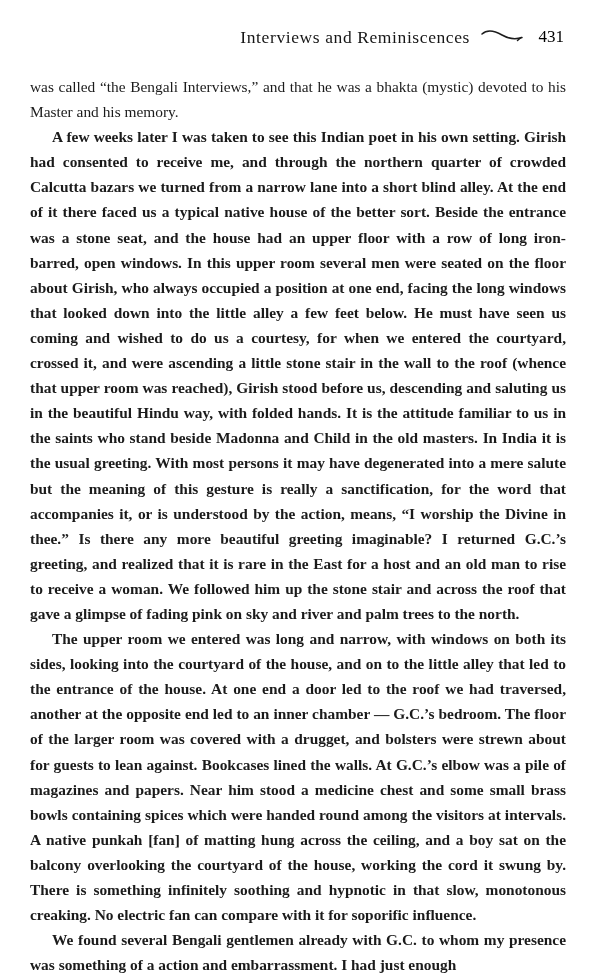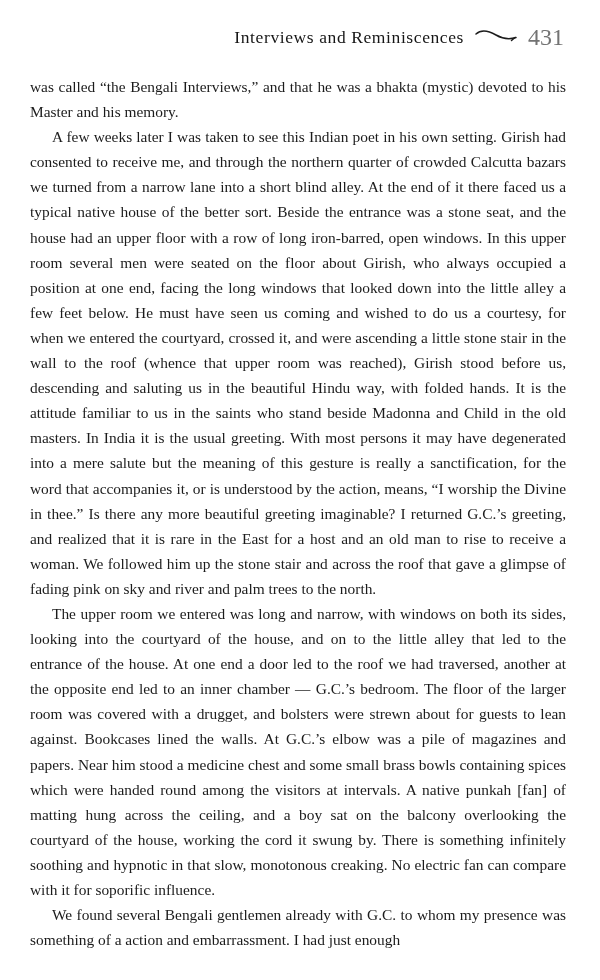--- a/index.html
+++ b/index.html
@@ -40,38 +40,39 @@
   .running-head .ornament {
     display: inline-block;
     width: 44px;
     height: 14px;
     color: #1d1d1d;
   }
   .running-head .ornament svg {
     display: block;
   }
   .running-head .folio {
-    font-size: 24px;
-    color: #737373;
+    font-size: 17px;
+    color: #000000;
     min-width: 30px;
     text-align: right;
   }
   .body-text {
     font-size: 15.4px;
     line-height: 25.1px;
     text-align: justify;
     text-justify: inter-word;
     color: #1b1b1b;
     hyphens: none;
   }
   .body-text p {
     margin: 0;
   }
   .body-text p.indent {
     text-indent: 22px;
+    font-weight: bold;
   }
   
   .page {
     filter: saturate(0.96);
   }
 </style>
 </head>
 <body>
 
 <div class="page">

